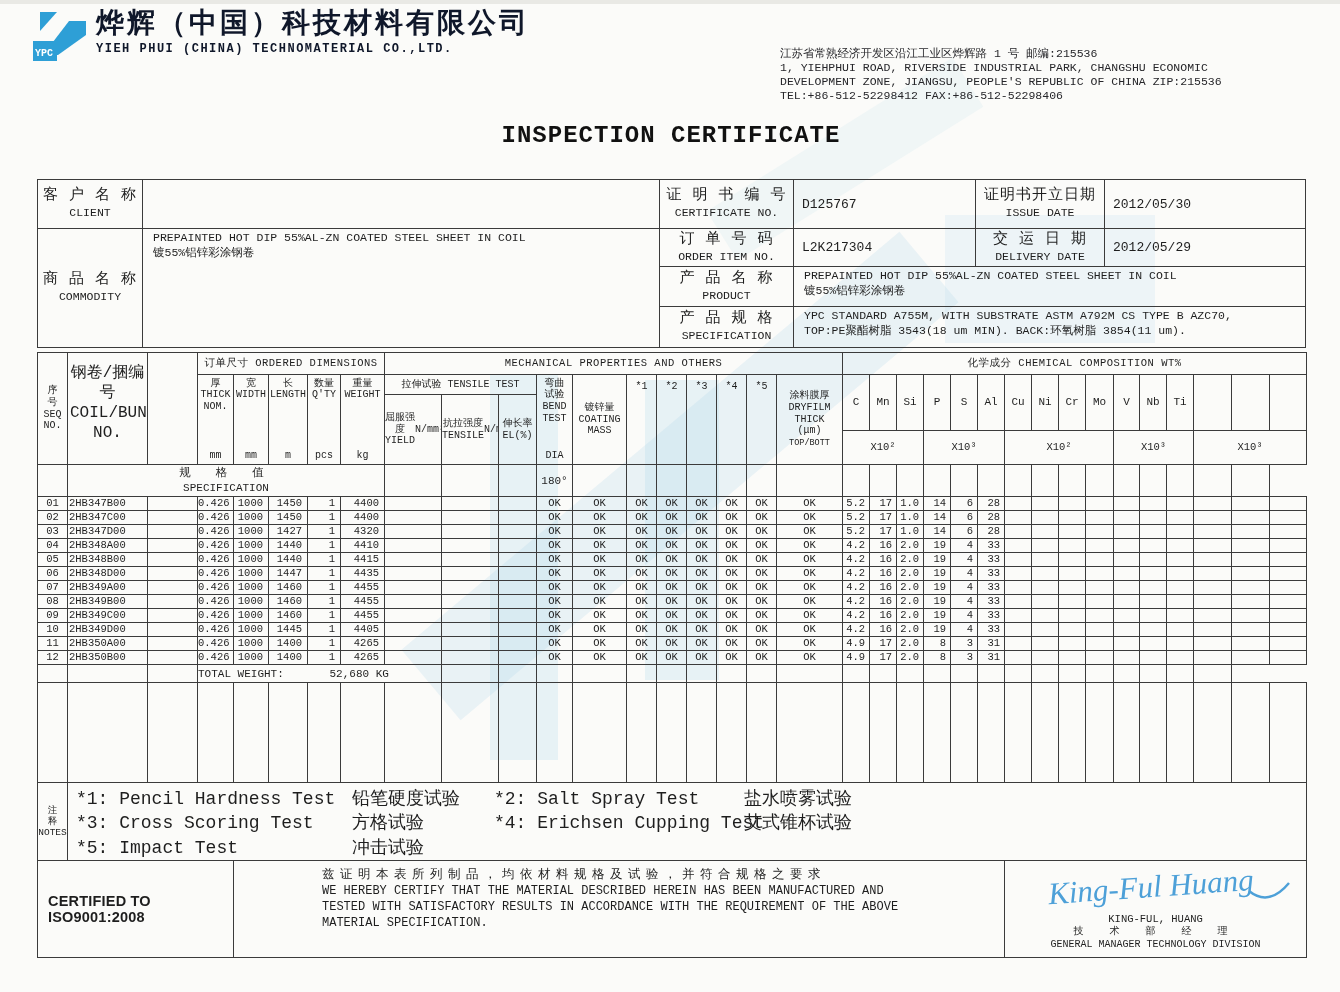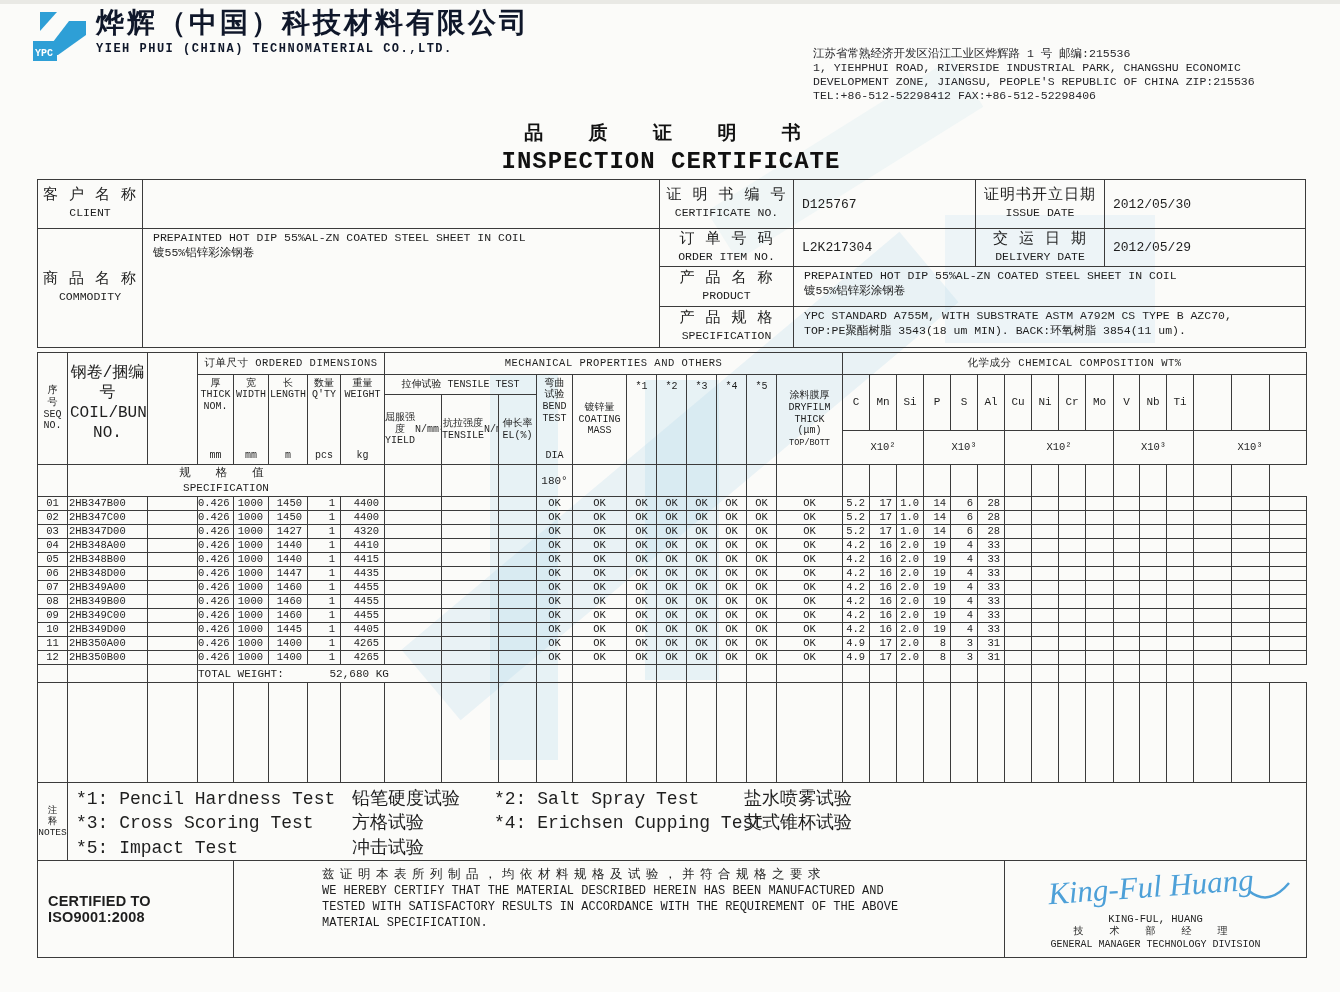--- a/index.html
+++ b/index.html
@@ -10,21 +10,21 @@
   }
   .edge-top{position:absolute;left:0;top:0;width:1340px;height:4px;background:#e9e9e5;}
   
   .wm{position:absolute;z-index:0;}
   
   .logo{position:absolute;left:26px;top:8px;z-index:2;}
   
   .company{position:absolute;left:96px;top:10px;z-index:2;color:#0f172a;}
   .company .cn{font-size:28px;font-weight:bold;letter-spacing:3px;line-height:1.05;}
   .company .en{font-size:12px;font-weight:bold;letter-spacing:1.5px;margin-top:3px;}
-  .address{position:absolute;left:813px;top:47px;z-index:2;font-size:11.5px;line-height:1.22;color:#26262a;white-space:nowrap;}
+  .address{position:absolute;left:780px;top:47px;z-index:2;font-size:11.5px;line-height:1.22;color:#26262a;white-space:nowrap;}
   
   .title{position:absolute;left:37px;top:120px;width:1268px;text-align:center;z-index:2;}
   .title .cn{font-size:19px;font-weight:bold;letter-spacing:17px;color:#111;}
   .title .en{font-size:24px;font-weight:bold;letter-spacing:1px;margin-top:2px;color:#111;}
   
   table{border-collapse:collapse;table-layout:fixed;z-index:1;position:absolute;background:transparent;}
   td{border:1px solid #3b3b3b;padding:0;vertical-align:middle;overflow:hidden;}
   
   .info{left:37px;top:179px;width:1268px;}
   .info td{font-size:12px;}
@@ -101,21 +101,20 @@
 </div>
 
 <div class="address">
   <div>江苏省常熟经济开发区沿江工业区烨辉路 1 号 邮编:215536</div>
   <div>1, YIEHPHUI ROAD, RIVERSIDE INDUSTRIAL PARK, CHANGSHU ECONOMIC</div>
   <div>DEVELOPMENT ZONE, JIANGSU, PEOPLE'S REPUBLIC OF CHINA ZIP:215536</div>
   <div>TEL:+86-512-52298412  FAX:+86-512-52298406</div>
 </div>
 
 <div class="title">
-  <div class="cn">品 质 证 明 书</div>
   <div class="en">INSPECTION CERTIFICATE</div>
 </div>
 
 <table class="info">
   <colgroup>
     <col style="width:105px">
       <col style="width:517px">
       <col style="width:134px">
     <col style="width:182px">
       <col style="width:129px">

